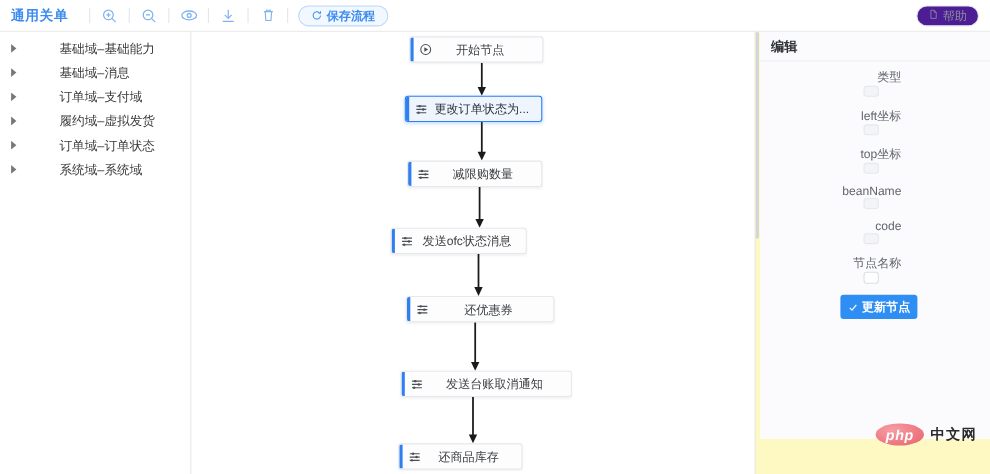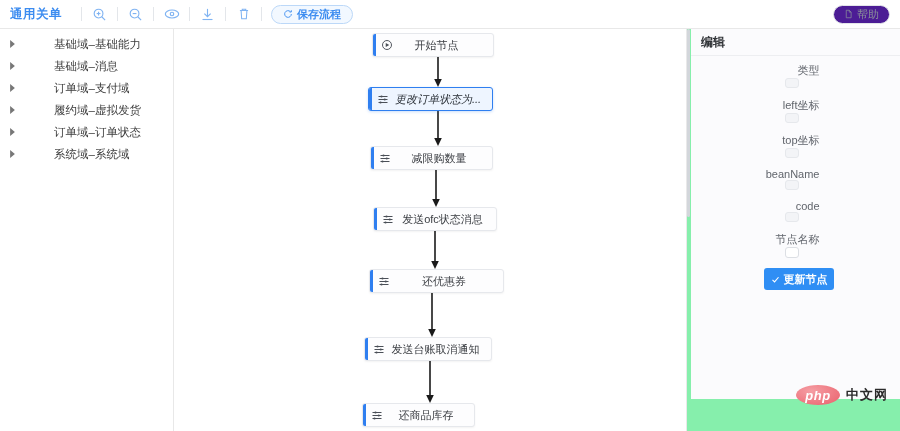--- a/index.html
+++ b/index.html
@@ -166,35 +166,34 @@
     font-size: 11px;
     color: #3a3d42;
     padding-right: 10px;
     white-space: nowrap;
     overflow: hidden;
   }
   .node.selected {
     background: #eef5ff;
     border-color: #2f7ff0;
     box-shadow: 0 1px 3px rgba(47,127,240,.25);
-    font-style: italic;
   }
   .node.selected .n-label { color: #2b3138; }
   .node.start .n-label { padding-right: 18px; }
 
   .edge { position: absolute; }
   .edge svg { display: block; }
 
   
   .rightwrap {
     position: absolute;
     left: 686px; top: 29px;
     width: 214px;
     height: 402px;
-    background: #86efac;
+    background: #fef9c3;
     border-left: 1px solid #e9e9e9;
     box-sizing: border-box;
   }
   .panel-scroll {
     position: absolute;
     left: 0; top: 0;
     width: 3px;
     height: 188px;
     background: #d3d6db;
     border-radius: 2px;
@@ -505,21 +504,21 @@
             <line x1="3" y1="7" x2="21" y2="7"></line>
             <circle cx="9" cy="7" r="2.2" fill="currentColor" stroke="none"></circle>
             <line x1="3" y1="13" x2="21" y2="13"></line>
             <circle cx="15.5" cy="13" r="2.2" fill="currentColor" stroke="none"></circle>
             <line x1="3" y1="19" x2="21" y2="19"></line>
             <circle cx="7" cy="19" r="2.2" fill="currentColor" stroke="none"></circle>
           </svg>
         </span>
         <span class="n-label">减限购数量</span>
       </div>
-      <div class="node" style="left: 198px; top: 178px; width: 124px;">
+      <div class="node" style="left: 180px; top: 178px; width: 124px;">
         <span class="accent"></span>
         <span class="n-icon">
           <svg width="12" height="12" viewBox="0 0 24 24" fill="none" stroke="currentColor" stroke-width="2.1">
             <line x1="3" y1="7" x2="21" y2="7"></line>
             <circle cx="9" cy="7" r="2.2" fill="currentColor" stroke="none"></circle>
             <line x1="3" y1="13" x2="21" y2="13"></line>
             <circle cx="15.5" cy="13" r="2.2" fill="currentColor" stroke="none"></circle>
             <line x1="3" y1="19" x2="21" y2="19"></line>
             <circle cx="7" cy="19" r="2.2" fill="currentColor" stroke="none"></circle>
           </svg>
@@ -533,21 +532,21 @@
             <line x1="3" y1="7" x2="21" y2="7"></line>
             <circle cx="9" cy="7" r="2.2" fill="currentColor" stroke="none"></circle>
             <line x1="3" y1="13" x2="21" y2="13"></line>
             <circle cx="15.5" cy="13" r="2.2" fill="currentColor" stroke="none"></circle>
             <line x1="3" y1="19" x2="21" y2="19"></line>
             <circle cx="7" cy="19" r="2.2" fill="currentColor" stroke="none"></circle>
           </svg>
         </span>
         <span class="n-label">还优惠券</span>
       </div>
-      <div class="node" style="left: 189px; top: 308px; width: 128px; font-family: Liberation Mono, monospace;">
+      <div class="node" style="left: 189px; top: 308px; width: 156px; font-family: Liberation Mono, monospace;">
         <span class="accent"></span>
         <span class="n-icon">
           <svg width="12" height="12" viewBox="0 0 24 24" fill="none" stroke="currentColor" stroke-width="2.1">
             <line x1="3" y1="7" x2="21" y2="7"></line>
             <circle cx="9" cy="7" r="2.2" fill="currentColor" stroke="none"></circle>
             <line x1="3" y1="13" x2="21" y2="13"></line>
             <circle cx="15.5" cy="13" r="2.2" fill="currentColor" stroke="none"></circle>
             <line x1="3" y1="19" x2="21" y2="19"></line>
             <circle cx="7" cy="19" r="2.2" fill="currentColor" stroke="none"></circle>
           </svg>

